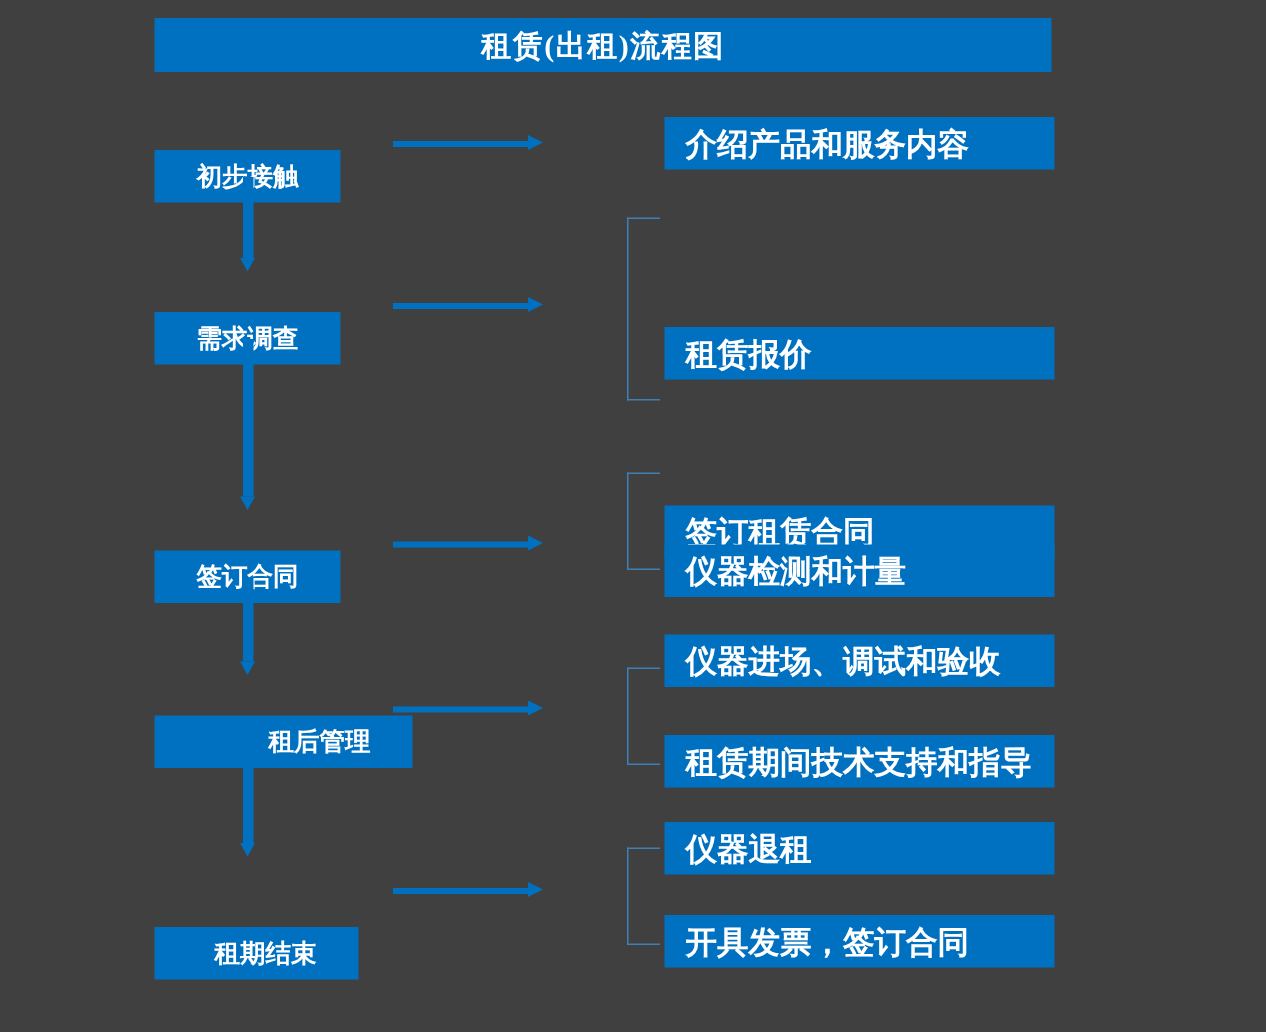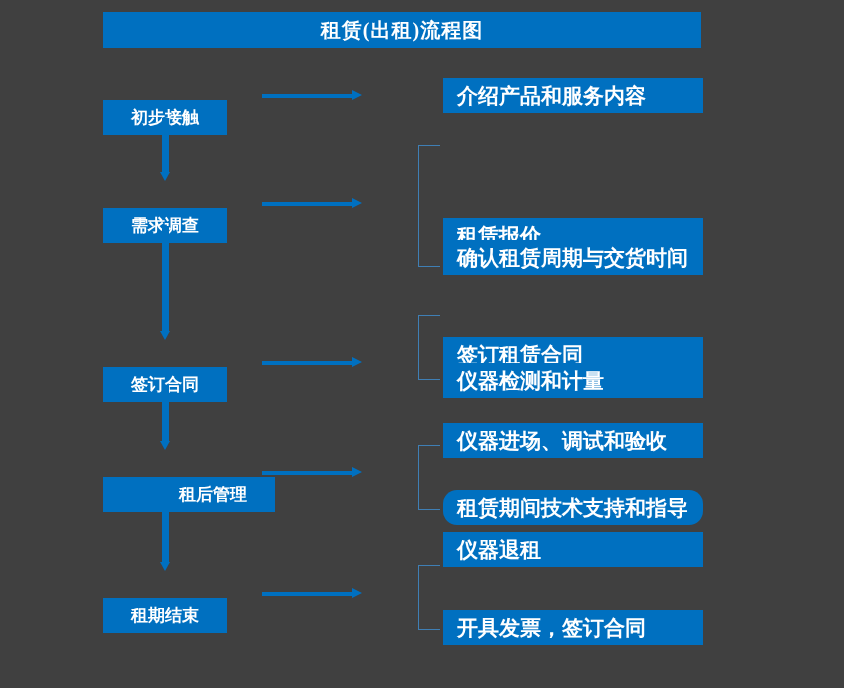--- a/index.html
+++ b/index.html
@@ -126,21 +126,21 @@
 <body>
 
 <div id="canvas" style="--brand: #0070C0; background: #404040;">
 
   <div class="title-bar">租赁(出租)流程图</div>
 
   <div class="node stage" style="top:78px;">初步接触</div>
   <div class="node stage" style="top:186px;">需求调查</div>
   <div class="node stage" style="top:345px;text-align:center;">签订合同</div>
   <div class="node stage" style="top:455px;padding-left:48px;">租后管理</div>
-  <div class="node stage" style="top:576px;">租期结束</div>
+  <div class="node stage" style="top:596px;padding-left:12px;">租期结束</div>
 
   <div class="v-arrow" style="top:118px; height:63px;">
     <div class="shaft" style="height:54px;"></div>
       <div class="head"></div>
   </div>
   <div class="v-arrow" style="top:226px; height:114px;">
     <div class="shaft" style="height:105px;"></div>
       <div class="head"></div>
   </div>
   <div class="v-arrow" style="top:385px; height:65px;">
@@ -173,21 +173,20 @@
       <div class="head"></div>
   </div>
 
   <div class="bracket" style="top:145px; height:122px;"></div>
   <div class="bracket" style="top:315px; height:65px;"></div>
   <div class="bracket" style="top:445px; height:65px;"></div>
   <div class="bracket" style="top:565px; height:65px;"></div>
 
   <div class="node detail" style="top:78px;">介绍产品和服务内容</div>
   <div class="node detail" style="top:186px;margin-top:32px;">租赁报价</div>
-  <div class="node detail" style="top:240px;">确认租赁周期与交货时间</div>
   <div class="node detail" style="top:313px;margin-top:24px;">签订租赁合同</div>
   <div class="node detail" style="top:363px;">仪器检测和计量</div>
   <div class="node detail" style="top:423px;">仪器进场、调试和验收</div>
-  <div class="node detail" style="top:490px;border-radius:14px;">租赁期间技术支持和指导</div>
-  <div class="node detail" style="top:532px;">仪器退租</div>
+  <div class="node detail" style="top:490px;">租赁期间技术支持和指导</div>
+  <div class="node detail" style="top:548px;">仪器退租</div>
   <div class="node detail" style="top:610px;">开具发票，签订合同</div>
 
 </div>
 
 </body></html>

